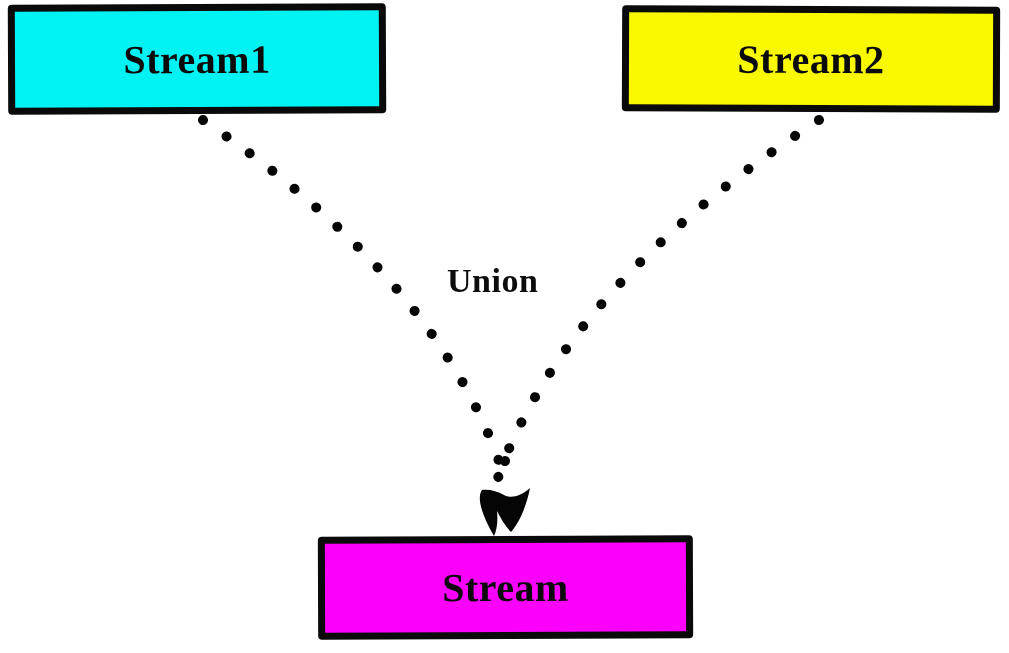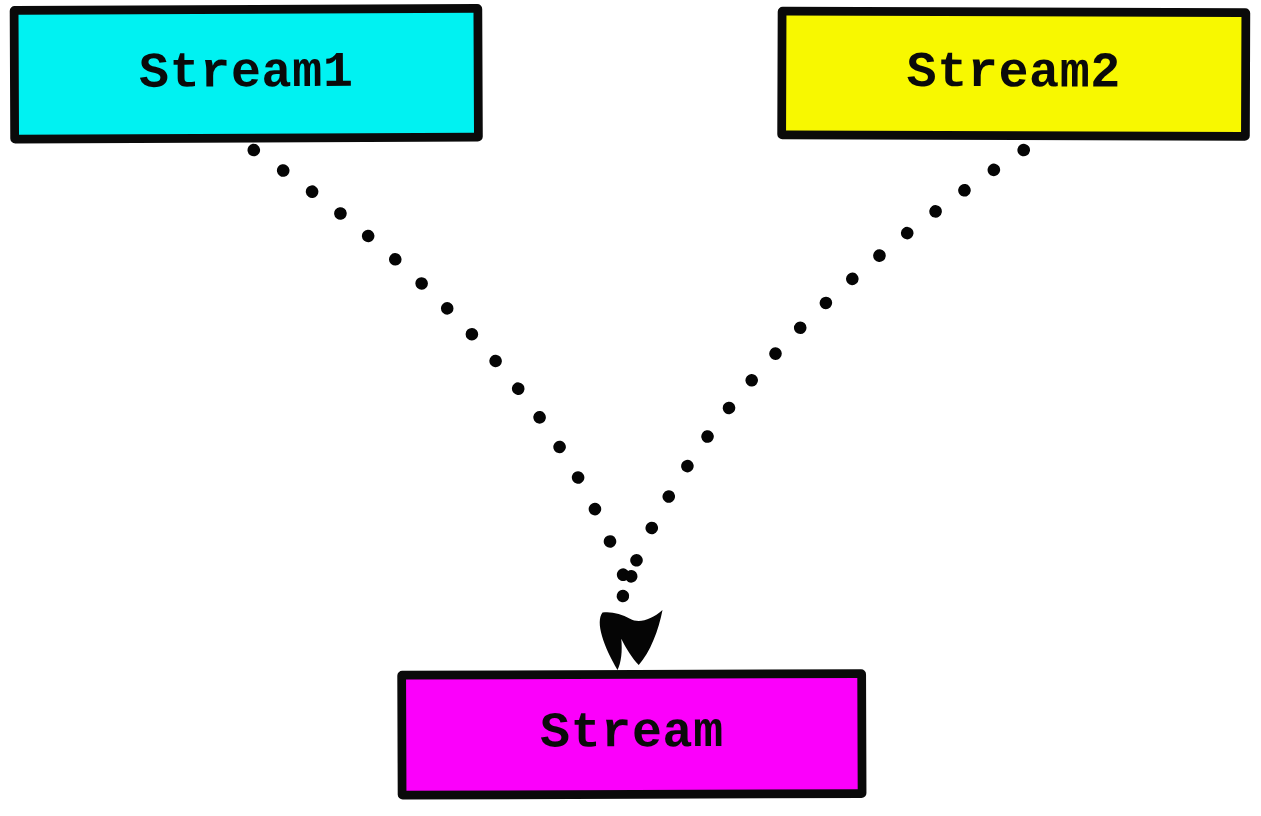--- a/index.html
+++ b/index.html
@@ -6,21 +6,21 @@
     margin: 0;
     padding: 0;
     background: #ffffff;
   }
   .canvas {
     position: relative;
     width: 1009px;
     height: 653px;
     background: #ffffff;
     overflow: hidden;
-    font-family: Liberation Mono, monospace;
+    font-family: Liberation Serif, serif;
   }
   .node {
     position: absolute;
     box-sizing: border-box;
     border: 7px solid #0a0a0a;
     border-radius: 4px;
     display: flex;
     align-items: center;
     justify-content: center;
   }
@@ -76,14 +76,15 @@
   </div>
 
   <div class="node" id="node-stream2" style="background-color: rgb(248, 248, 0);">
     <span class="node-label">Stream2</span>
   </div>
 
   <div class="node" id="node-stream" style="background-color: rgb(251, 0, 251);">
     <span class="node-label">Stream</span>
   </div>
 
+  <div class="edge-label">Union</div>
 
 </div>
 
 </body></html>

